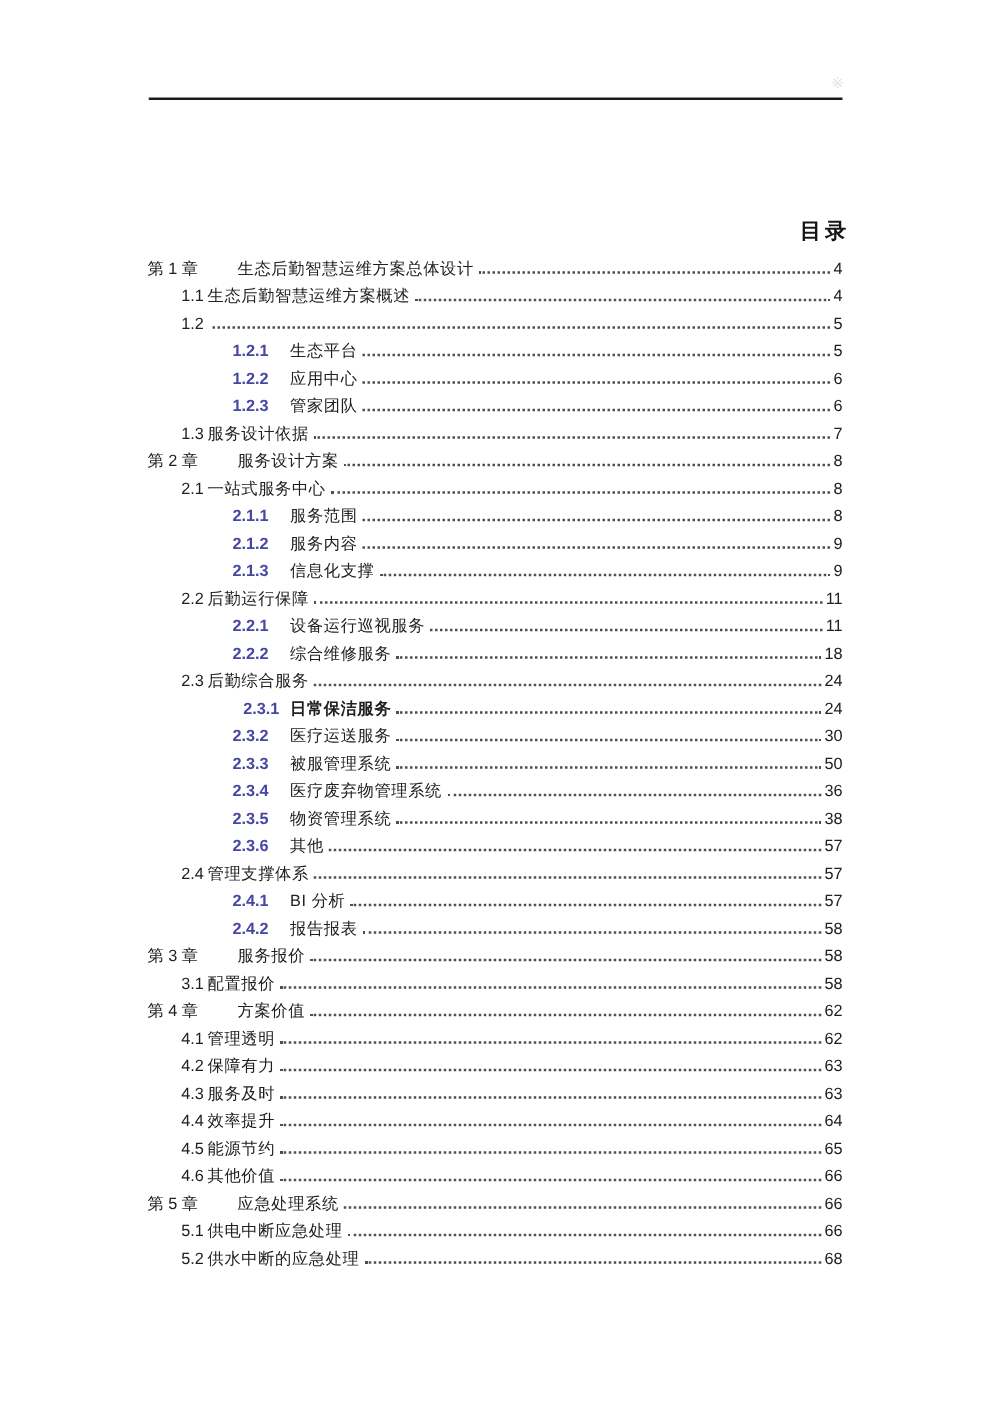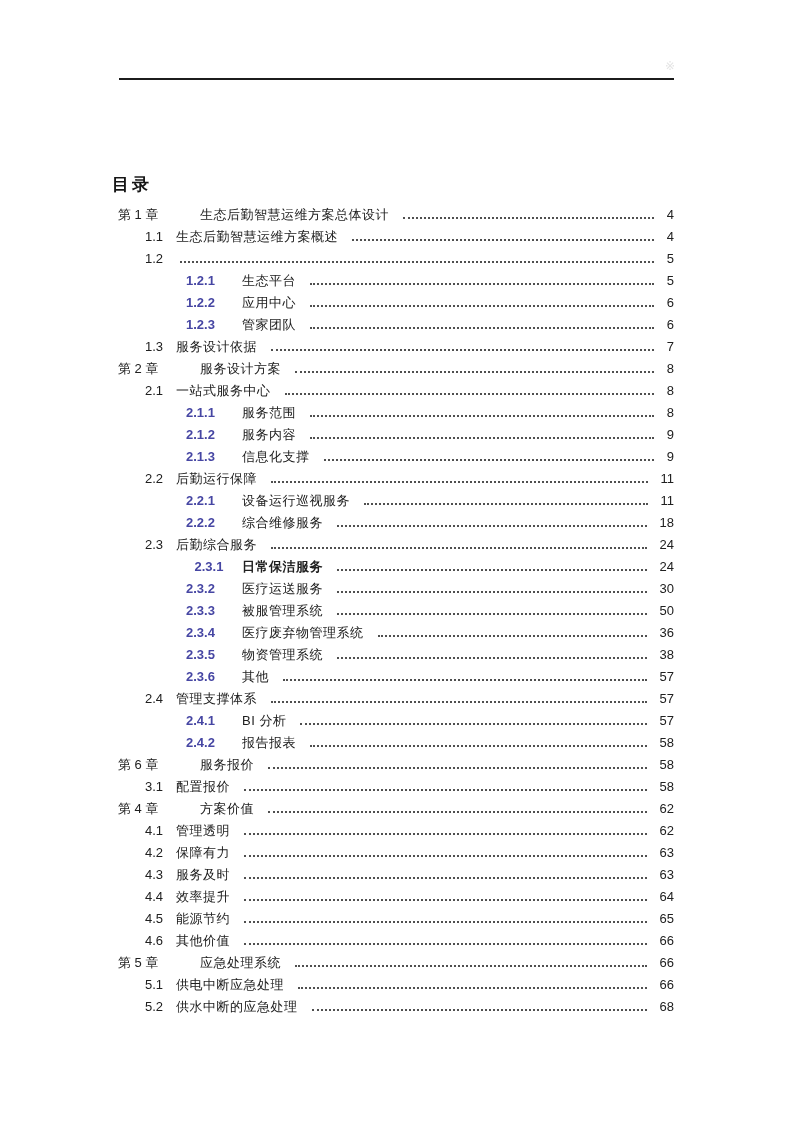--- a/index.html
+++ b/index.html
@@ -19,32 +19,32 @@
   }
   .header-rule{
     position:absolute;left:119px;top:78px;width:555px;height:0;
     border-top:2px solid #1c1c1c;
   }
   .header-mark{
     position:absolute;left:665px;top:60px;
     font-size:12px;color:#e4e4e4;line-height:12px;
   }
   .doc-title{
-    position:absolute;left:112px;top:172px;width:556px;margin:0;
-    text-align:left;
+    position:absolute;left:124px;top:172px;width:556px;margin:0;
+    text-align:right;
     font-size:17px;line-height:26px;font-weight:700;color:#151515;
     letter-spacing:3px;
   }
   .toc{
     position:absolute;left:118px;top:204px;width:556px;
   }
   .toc-row{
     display:flex;align-items:flex-start;
     height:22px;font-size:13px;line-height:22px;
-    color:var(--text);white-space:nowrap;gap:10px;
+    color:var(--text);white-space:nowrap;
   }
   .toc-row .num{flex:0 0 auto;}
   .toc-row .txt{flex:0 0 auto;letter-spacing:0.5px;}
   .toc-row .leader{
     flex:1 1 auto;height:13px;
     border-bottom:2px dotted var(--dots);
     margin:0 3px 0 4px;
   }
   .toc-row .pg{flex:0 0 auto;text-align:right;}
   .lvl1 .num{width:72px;}
@@ -223,21 +223,21 @@
         <span class="leader"></span>
         <span class="pg">57</span>
       </div>
       <div class="toc-row lvl3">
         <span class="num">2.4.2</span>
         <span class="txt">报告报表</span>
         <span class="leader"></span>
         <span class="pg">58</span>
       </div>
       <div class="toc-row lvl1">
-        <span class="num">第 6 章</span>
+        <span class="num">第 3 章</span>
         <span class="txt">服务报价</span>
         <span class="leader"></span>
         <span class="pg">58</span>
       </div>
       <div class="toc-row lvl2">
         <span class="num">3.1</span>
         <span class="txt">配置报价</span>
         <span class="leader"></span>
         <span class="pg">58</span>
       </div>

